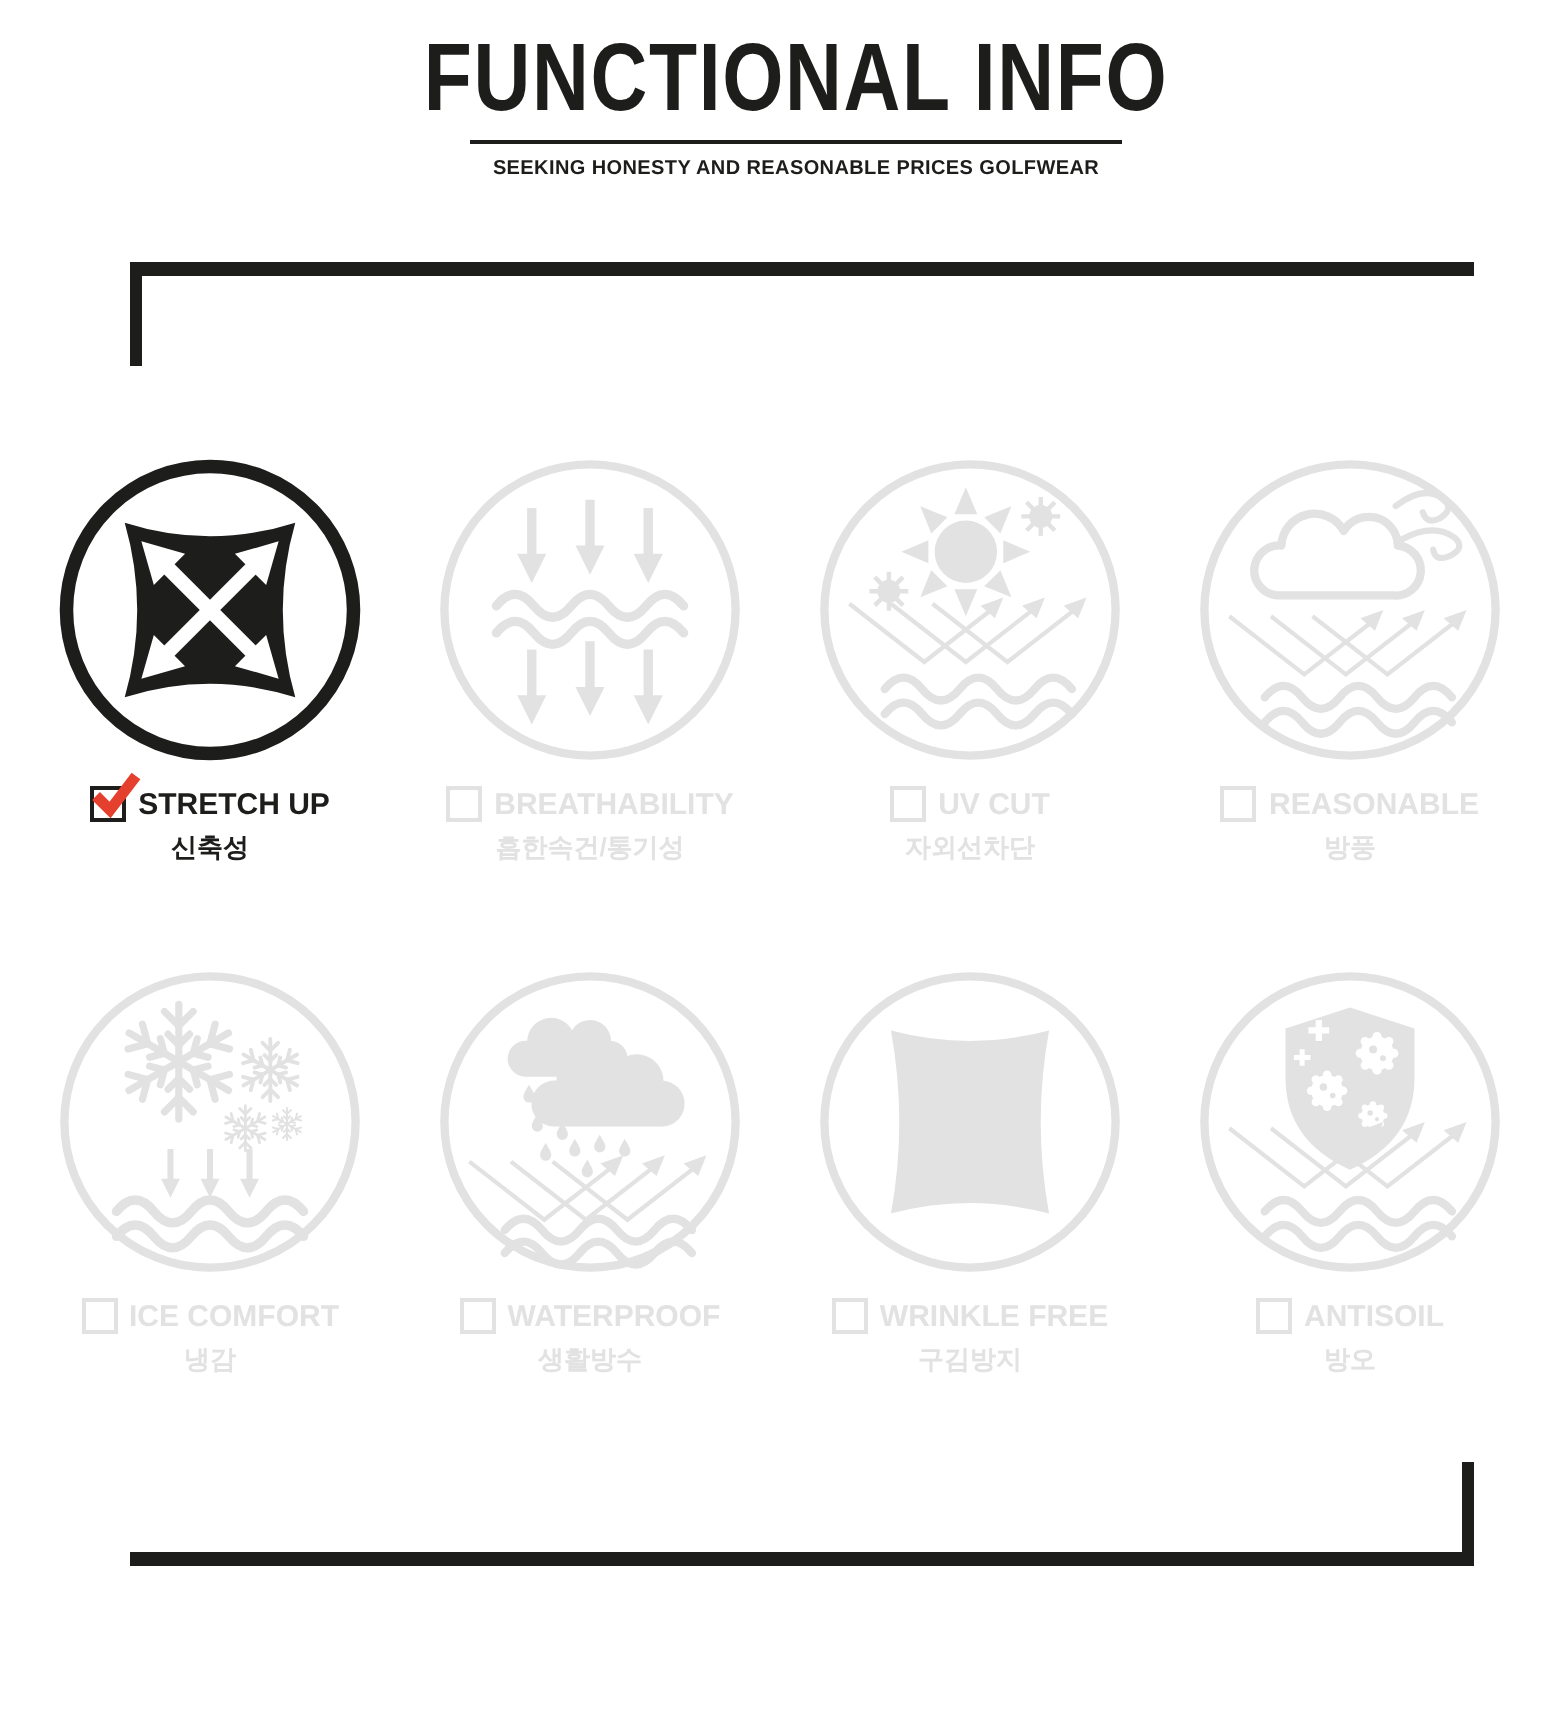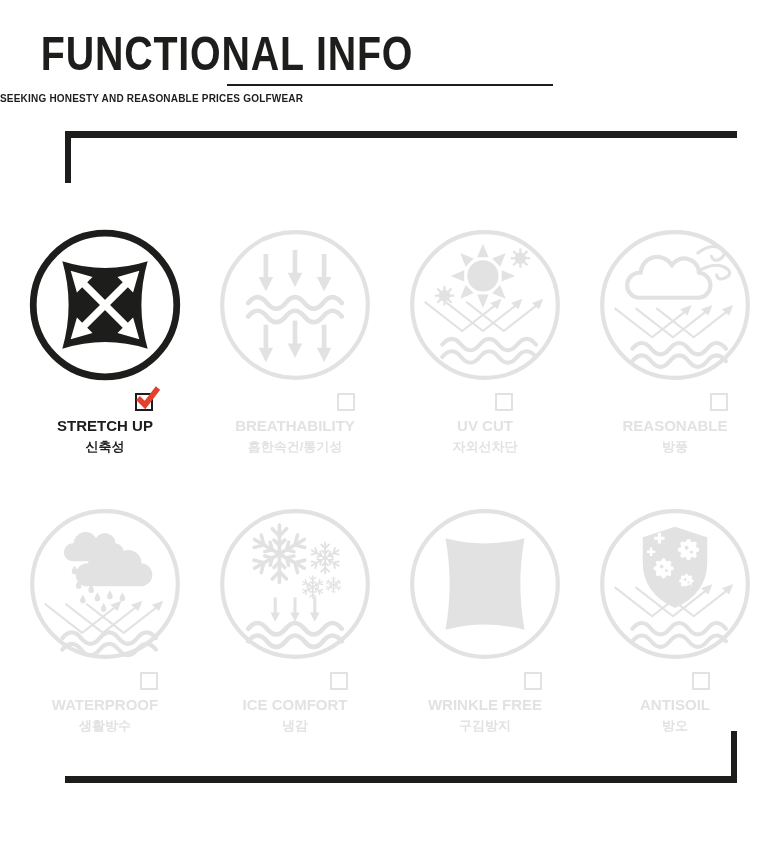--- a/index.html
+++ b/index.html
@@ -1,40 +1,40 @@
 <!DOCTYPE html>
 <html style="--active: #1d1d1b; --inactive: #e2e2e2; --check: #e5402e;"><head>
 <meta charset="utf-8">
 <style>
   html,body{margin:0;padding:0;background:#fff;}
   #page{width:780px;height:867px;position:relative;background:#fff;overflow:hidden;
         font-family:"Liberation Sans", sans-serif;}
   
-  .header{padding-top:30px;}
+  .header{text-align:center;padding-top:16px;margin-left:16px;}
   .title{font-size:48px;font-weight:bold;color:#1d1d1b;letter-spacing:1px;
          display:inline-block;transform:scaleX(.82);margin:0;line-height:1;white-space:nowrap;}
   .title-underline{width:326px;height:2px;background:#1d1d1b;margin:6px auto 7px;}
   .subtitle{font-size:10px;font-weight:bold;color:#1d1d1b;letter-spacing:.2px;}
   
   .bracket-tl{position:absolute;left:65px;top:131px;width:666px;height:45px;
               border-top:7px solid #1d1d1b;border-left:6px solid #1d1d1b;}
   .bracket-br{position:absolute;left:65px;top:731px;width:666px;height:45px;
               border-bottom:7px solid #1d1d1b;border-right:6px solid #1d1d1b;}
   
   .grid{position:absolute;left:10px;top:227px;width:760px;display:grid;
         grid-template-columns:repeat(4,1fr);row-gap:50px;}
   .cell{display:flex;flex-direction:column;align-items:center;color:var(--inactive,#e2e2e2);}
   .cell.active{color:var(--active,#1d1d1b);}
   .ic{width:156px;height:156px;display:block;color:inherit;}
   .ring{fill:none;stroke:currentColor;stroke-width:4;}
   .cell.active .ring{stroke-width:6.5;}
   .cloud-line{fill:none;stroke:currentColor;stroke-width:4;stroke-linejoin:round;stroke-linecap:round;}
   .cloud-fill{fill:currentColor;stroke:none;}
   .swirl{fill:none;stroke:currentColor;stroke-width:3;stroke-linecap:round;}
-  .label-row{display:flex;align-items:flex-end;gap:6px;margin-top:10px;flex-direction:column;}
+  .label-row{display:flex;align-items:flex-end;gap:6px;margin-top:10px;}
   .checkbox{width:14px;height:14px;border:2.5px solid currentColor;position:relative;flex:0 0 auto;}
   .check{position:absolute;left:-3px;top:-10px;width:27px;height:25px;overflow:visible;}
   .check path{fill:none;stroke:var(--check,#e5402e);stroke-width:5.5;}
   .label{font-weight:bold;font-size:15px;letter-spacing:0;color:inherit;white-space:nowrap;}
   .label-kr{font-weight:bold;font-size:13px;margin-top:4px;color:inherit;}
 </style>
 </head>
 <body>
 
 <svg width="0" height="0" style="position:absolute" aria-hidden="true">
@@ -188,20 +188,48 @@
       <div class="label-row">
         <span class="checkbox"></span>
         <span class="label">REASONABLE</span>
       </div>
       <div class="label-kr">방풍</div>
     </div>
 
     <div class="cell">
       <svg class="ic" viewBox="0 0 150 150">
         <circle class="ring" cx="75" cy="75" r="70"></circle>
+        <g transform="translate(60,46) scale(1.15)">
+            <use href="#flake"></use>
+          </g>
+        <g transform="translate(104,50) scale(.62)">
+            <use href="#flake"></use>
+          </g>
+        <g transform="translate(92,78) scale(.45)">
+            <use href="#flake"></use>
+          </g>
+        <g transform="translate(112,76) scale(.32)">
+            <use href="#flake"></use>
+          </g>
+        <use href="#darr" transform="translate(56,88) scale(.65)"></use>
+        <use href="#darr" transform="translate(75,88) scale(.65)"></use>
+        <use href="#darr" transform="translate(94,88) scale(.65)"></use>
+        <use href="#wave5" x="30" y="118" stroke-width="4.5"></use>
+        <use href="#wave5" x="30" y="130" stroke-width="4.5"></use>
+      </svg>
+      <div class="label-row">
+        <span class="checkbox"></span>
+        <span class="label">ICE COMFORT</span>
+      </div>
+      <div class="label-kr">냉감</div>
+    </div>
+
+    <div class="cell">
+      <svg class="ic" viewBox="0 0 150 150">
+        <circle class="ring" cx="75" cy="75" r="70"></circle>
         <use href="#cloud" transform="translate(16,10) scale(.72)" class="cloud-fill"></use>
         <use href="#cloud" transform="translate(22,22) scale(.92)" class="cloud-fill"></use>
         <use href="#drop" transform="translate(43,57) scale(.9)"></use>
         <use href="#drop" transform="translate(55,61) scale(.9)"></use>
         <use href="#drop" transform="translate(47,71) scale(.9)"></use>
         <use href="#drop" transform="translate(59,75) scale(.9)"></use>
         <use href="#drop" transform="translate(51,85) scale(.9)"></use>
         <use href="#drop" transform="translate(65,83) scale(.9)"></use>
         <use href="#drop" transform="translate(77,81) scale(.9)"></use>
         <use href="#drop" transform="translate(89,83) scale(.9)"></use>
@@ -213,48 +241,20 @@
       <div class="label-row">
         <span class="checkbox"></span>
         <span class="label">WATERPROOF</span>
       </div>
       <div class="label-kr">생활방수</div>
     </div>
 
     <div class="cell">
       <svg class="ic" viewBox="0 0 150 150">
         <circle class="ring" cx="75" cy="75" r="70"></circle>
-        <g transform="translate(60,46) scale(1.15)">
-            <use href="#flake"></use>
-          </g>
-        <g transform="translate(104,50) scale(.62)">
-            <use href="#flake"></use>
-          </g>
-        <g transform="translate(92,78) scale(.45)">
-            <use href="#flake"></use>
-          </g>
-        <g transform="translate(112,76) scale(.32)">
-            <use href="#flake"></use>
-          </g>
-        <use href="#darr" transform="translate(56,88) scale(.65)"></use>
-        <use href="#darr" transform="translate(75,88) scale(.65)"></use>
-        <use href="#darr" transform="translate(94,88) scale(.65)"></use>
-        <use href="#wave5" x="30" y="118" stroke-width="4.5"></use>
-        <use href="#wave5" x="30" y="130" stroke-width="4.5"></use>
-      </svg>
-      <div class="label-row">
-        <span class="checkbox"></span>
-        <span class="label">ICE COMFORT</span>
-      </div>
-      <div class="label-kr">냉감</div>
-    </div>
-
-    <div class="cell">
-      <svg class="ic" viewBox="0 0 150 150">
-        <circle class="ring" cx="75" cy="75" r="70"></circle>
         <path d="M37,31 Q75,41 113,31 Q105,75 113,119 Q75,109 37,119 Q45,75 37,31 Z" fill="currentColor"></path>
       </svg>
       <div class="label-row">
         <span class="checkbox"></span>
         <span class="label">WRINKLE FREE</span>
       </div>
       <div class="label-kr">구김방지</div>
     </div>
 
     <div class="cell">

